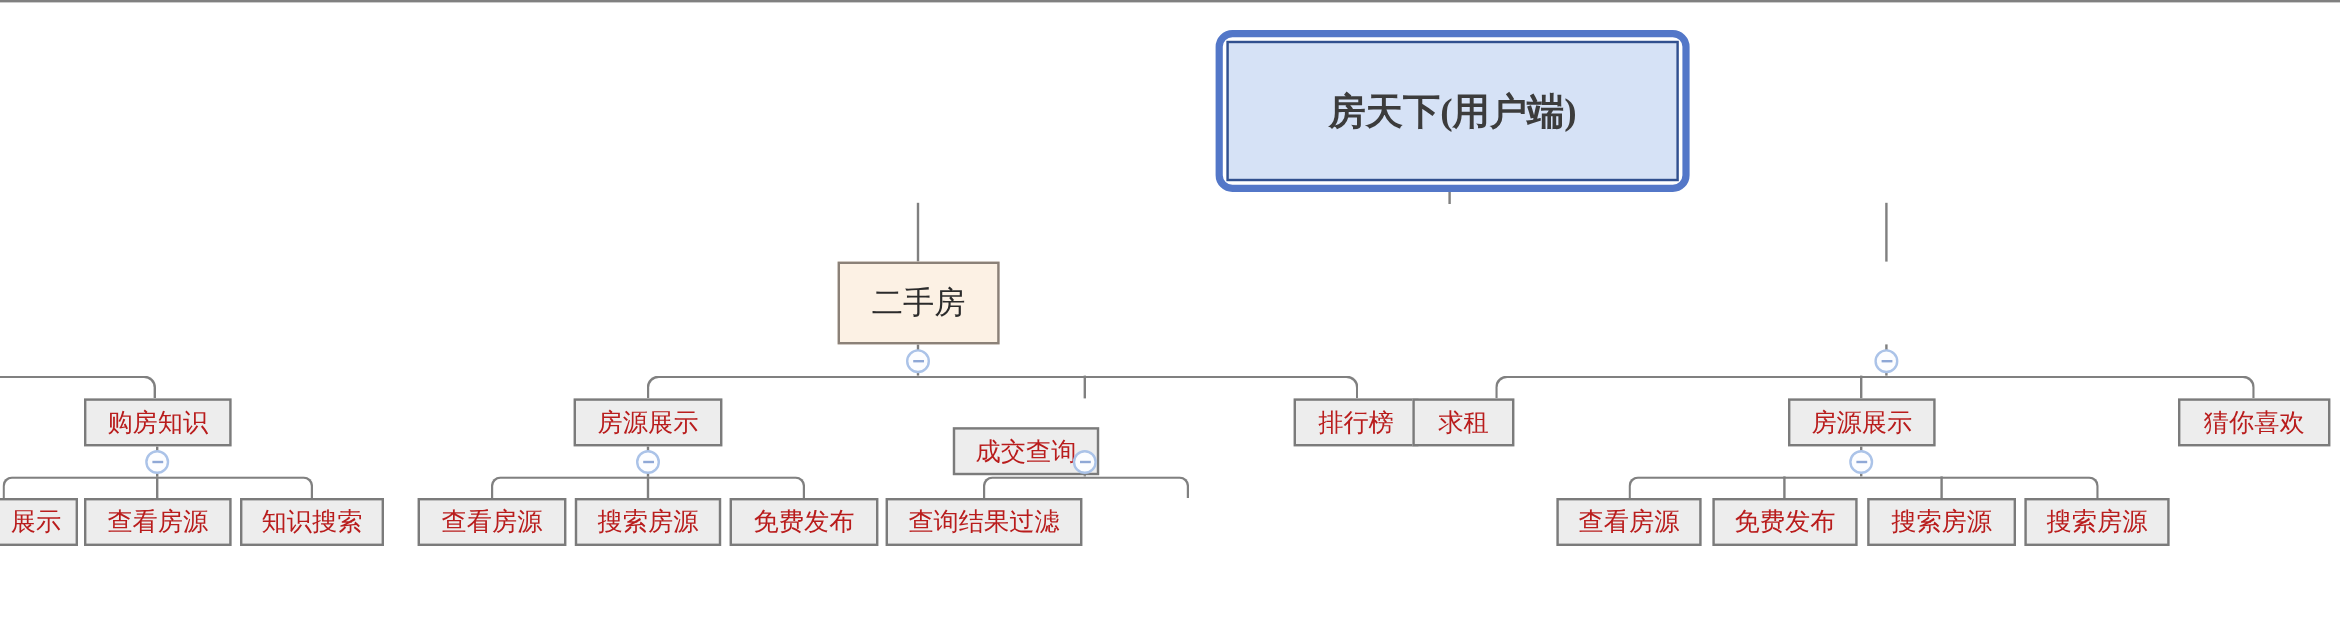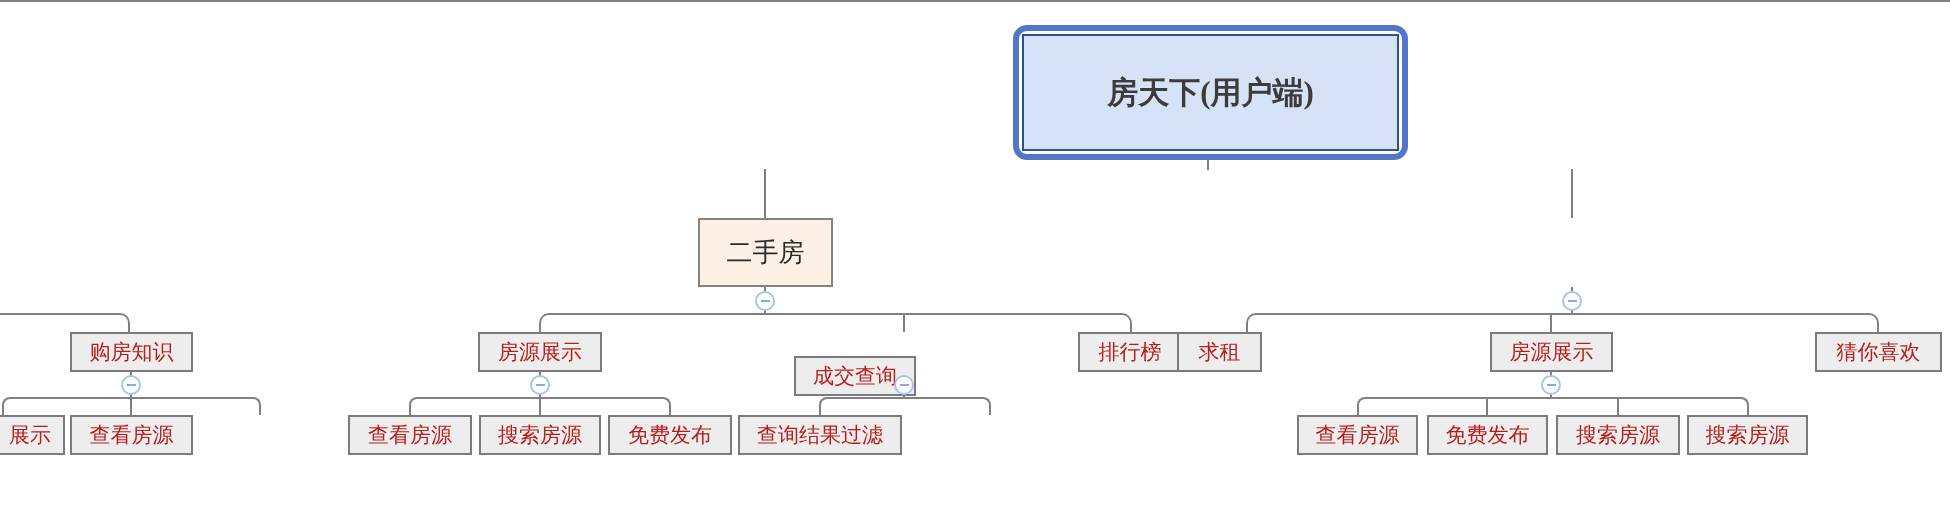--- a/index.html
+++ b/index.html
@@ -144,20 +144,21 @@
   <div class="node" style="left:70px; top:332px; width:123px; height:40px;">购房知识</div>
   <div class="node" style="left:478px; top:332px; width:124px; height:40px;">房源展示</div>
   <div class="node" style="left:794px; top:332px; width:122px; height:40px;margin-top:24px;">成交查询</div>
   <div class="node" style="left:1078px; top:332px; width:104px; height:40px;">排行榜</div>
   <div class="node" style="left:1177px; top:332px; width:85px; height:40px;">求租</div>
   <div class="node" style="left:1490px; top:332px; width:123px; height:40px;">房源展示</div>
   <div class="node" style="left:1815px; top:332px; width:127px; height:40px;">猜你喜欢</div>
 
   <div class="node cut" style="left:-55px; top:415px; width:120px; height:40px;">展示</div>
   <div class="node" style="left:70px; top:415px; width:123px; height:40px;">查看房源</div>
+  <div class="node" style="left:200px; top:415px; width:120px; height:40px;">知识搜索</div>
 
   <div class="node" style="left:348px; top:415px; width:124px; height:40px;">查看房源</div>
   <div class="node" style="left:479px; top:415px; width:122px; height:40px;">搜索房源</div>
   <div class="node" style="left:608px; top:415px; width:124px; height:40px;">免费发布</div>
 
   <div class="node" style="left:738px; top:415px; width:164px; height:40px;">查询结果过滤</div>
 
   <div class="node" style="left:1297px; top:415px; width:121px; height:40px;">查看房源</div>
   <div class="node" style="left:1427px; top:415px; width:121px; height:40px;">免费发布</div>
   <div class="node" style="left:1556px; top:415px; width:124px; height:40px;">搜索房源</div>

